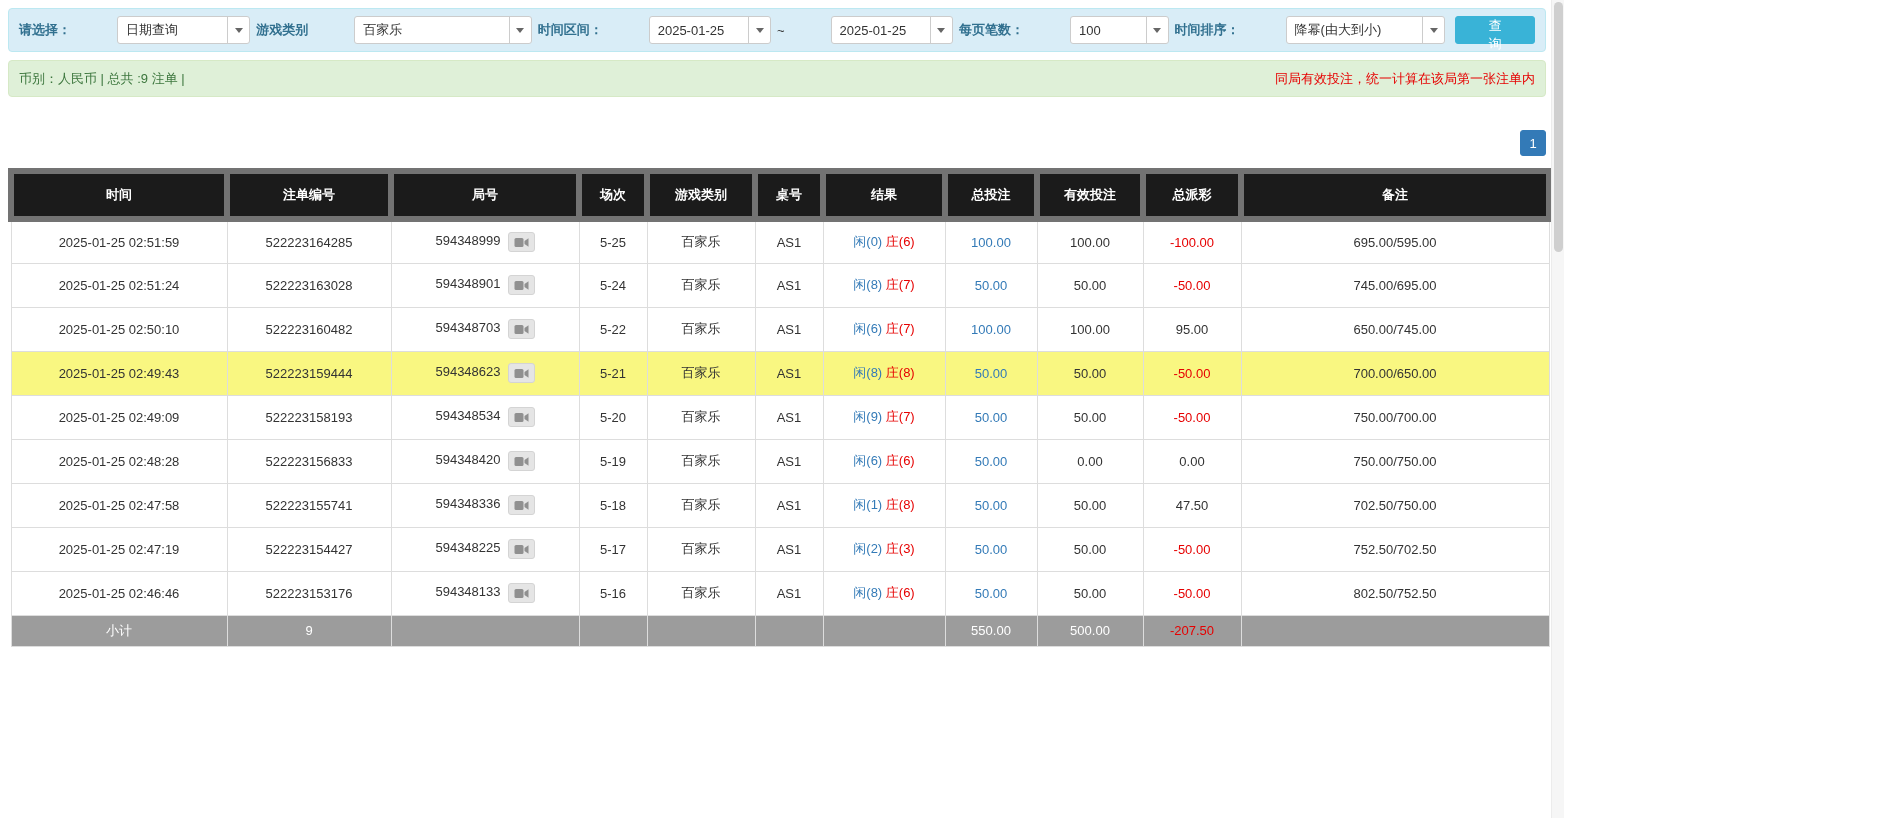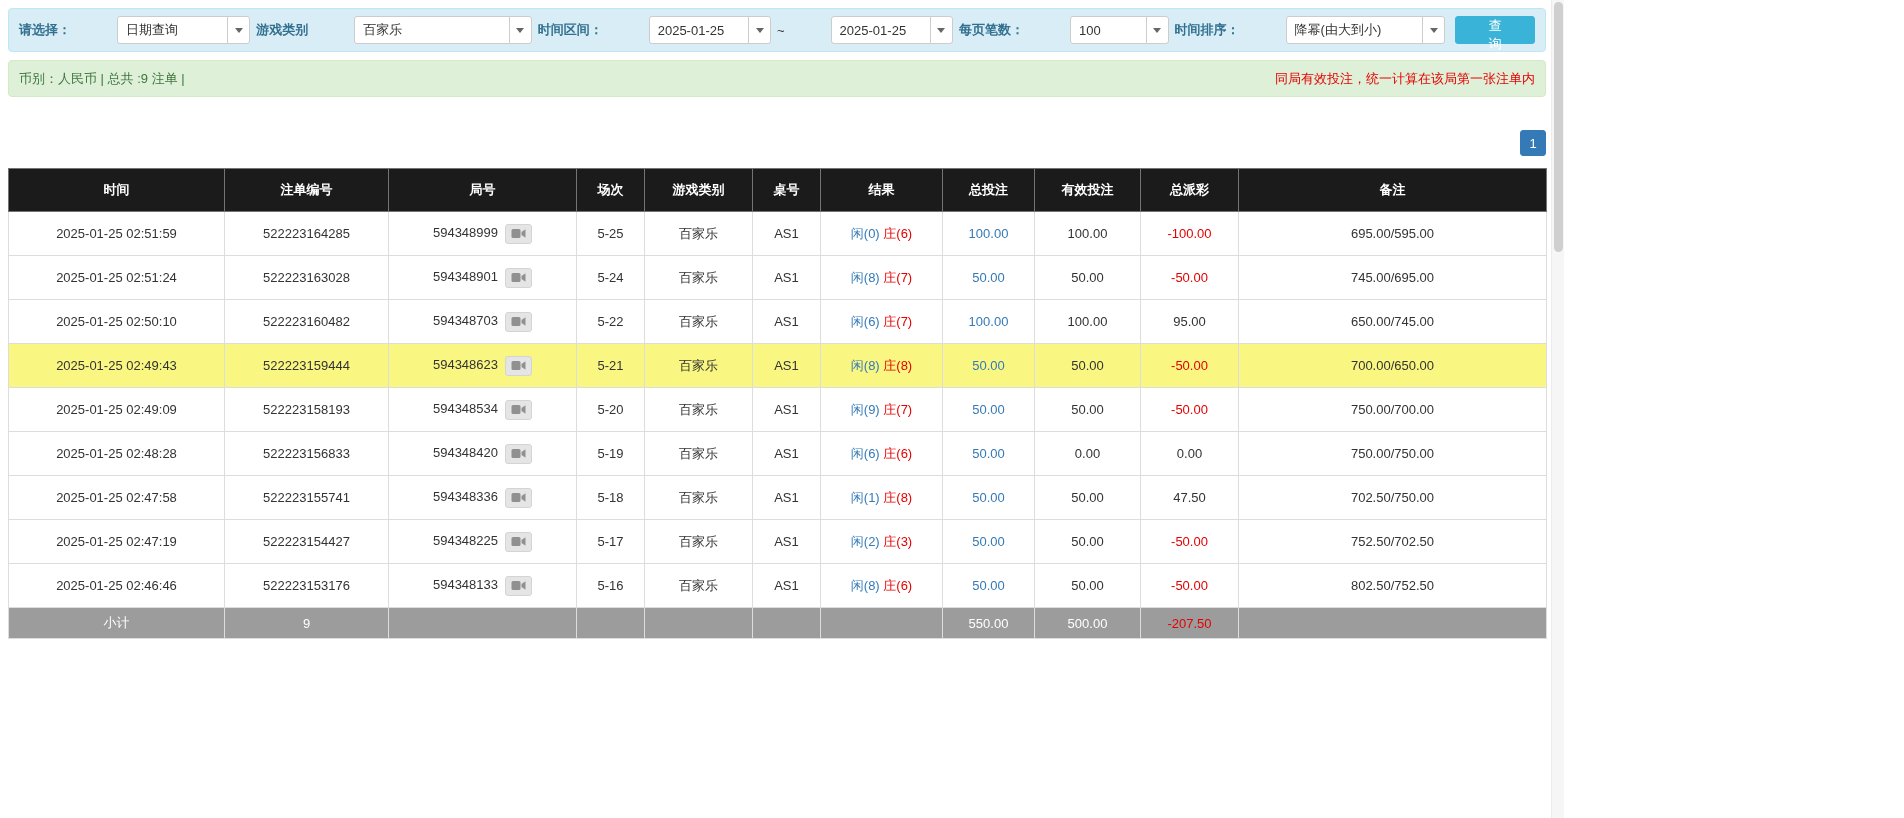--- a/index.html
+++ b/index.html
@@ -48,21 +48,21 @@
   
   .pagination { display: flex; justify-content: flex-end; margin: 33px 0 12px; }
   .page-btn {
     min-width: 26px; height: 26px; background: var(--pagination-blue);
     border: 1px solid var(--pagination-blue); color: #fff; border-radius: 3px;
     font-size: 13px; cursor: pointer; font-family: inherit;
   }
 
   
   table { border-collapse: collapse; width: 1538px; table-layout: fixed; font-size: 13px; }
-  th { background: var(--header-bg); color: #fff; border: 1px solid #737373;
+  th { background: var(--header-bg); color: #fff; border: 6px solid #737373;
        height: 21px; font-weight: bold; padding: 12px; }
   tbody td { border: 1px solid #ddd; text-align: center; color: #333; height: 44px; padding: 2px; background: #fff; }
   tbody tr.hl td { background: var(--row-highlight); }
   tfoot td { background: var(--footer-bg); border: 1px solid #ddd; color: #fff;
              text-align: center; height: 31px; padding: 2px; }
   .player { color: var(--link-blue); }
   .banker { color: var(--value-red); }
   .amt-link { color: var(--link-blue); cursor: pointer; }
   .neg { color: var(--value-red); }
   .replay-btn {

